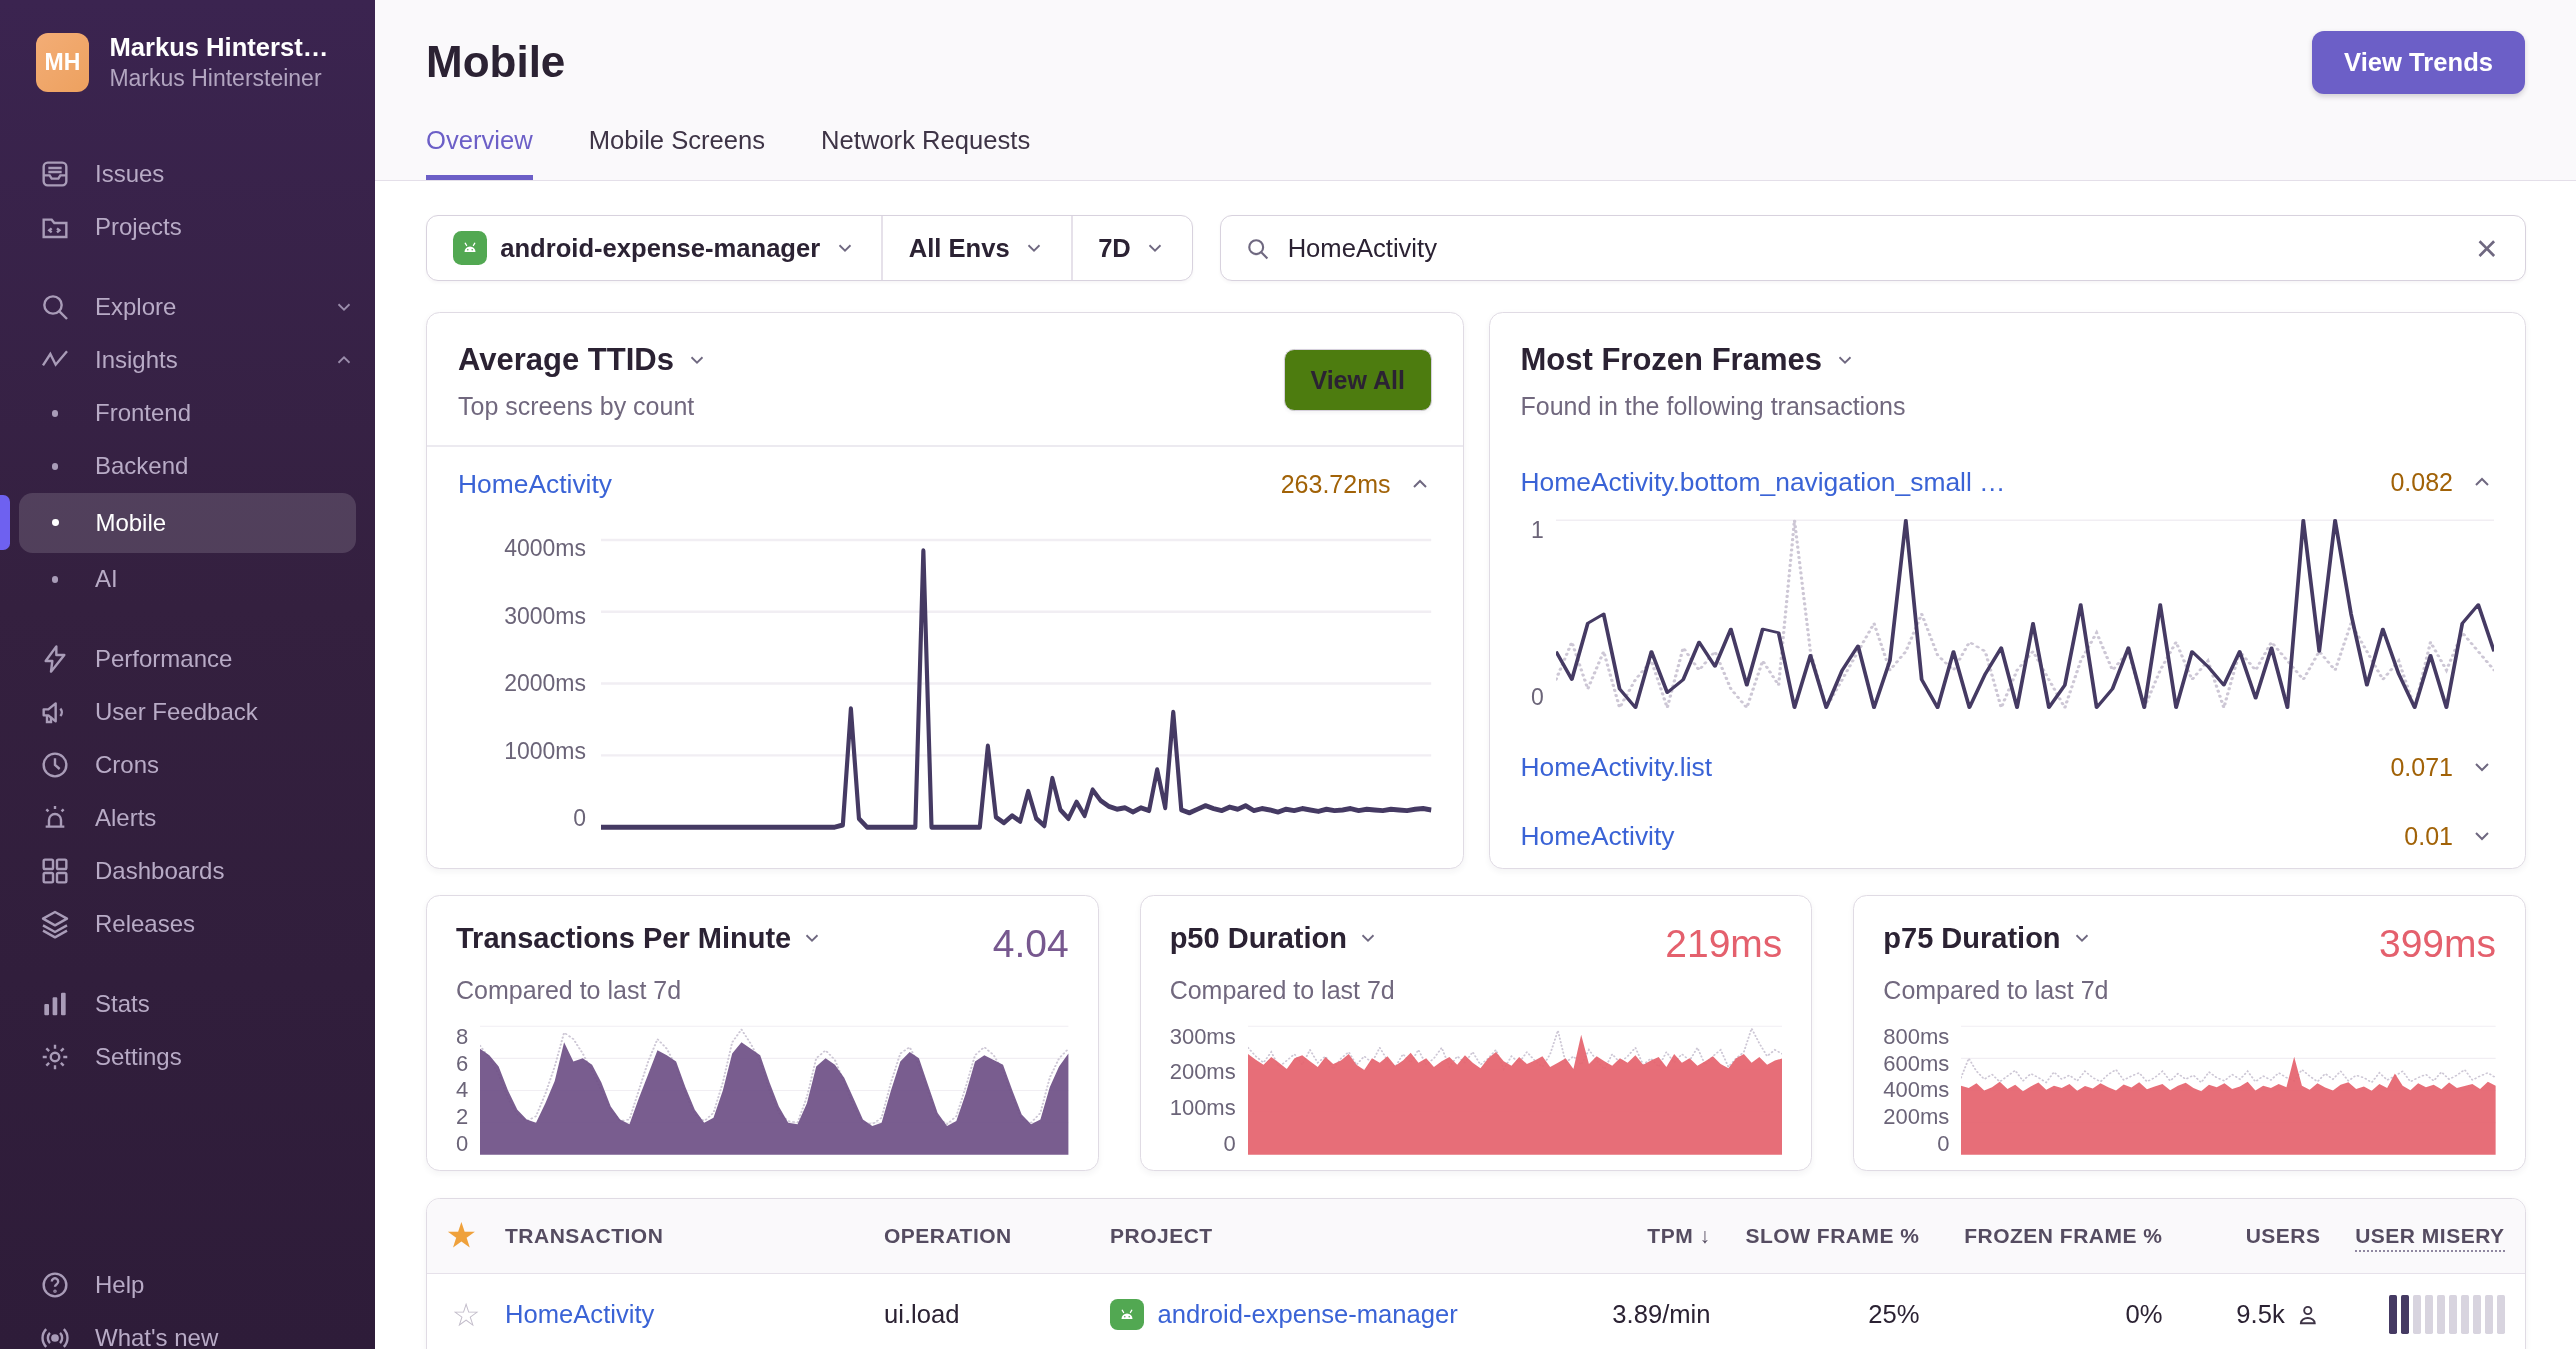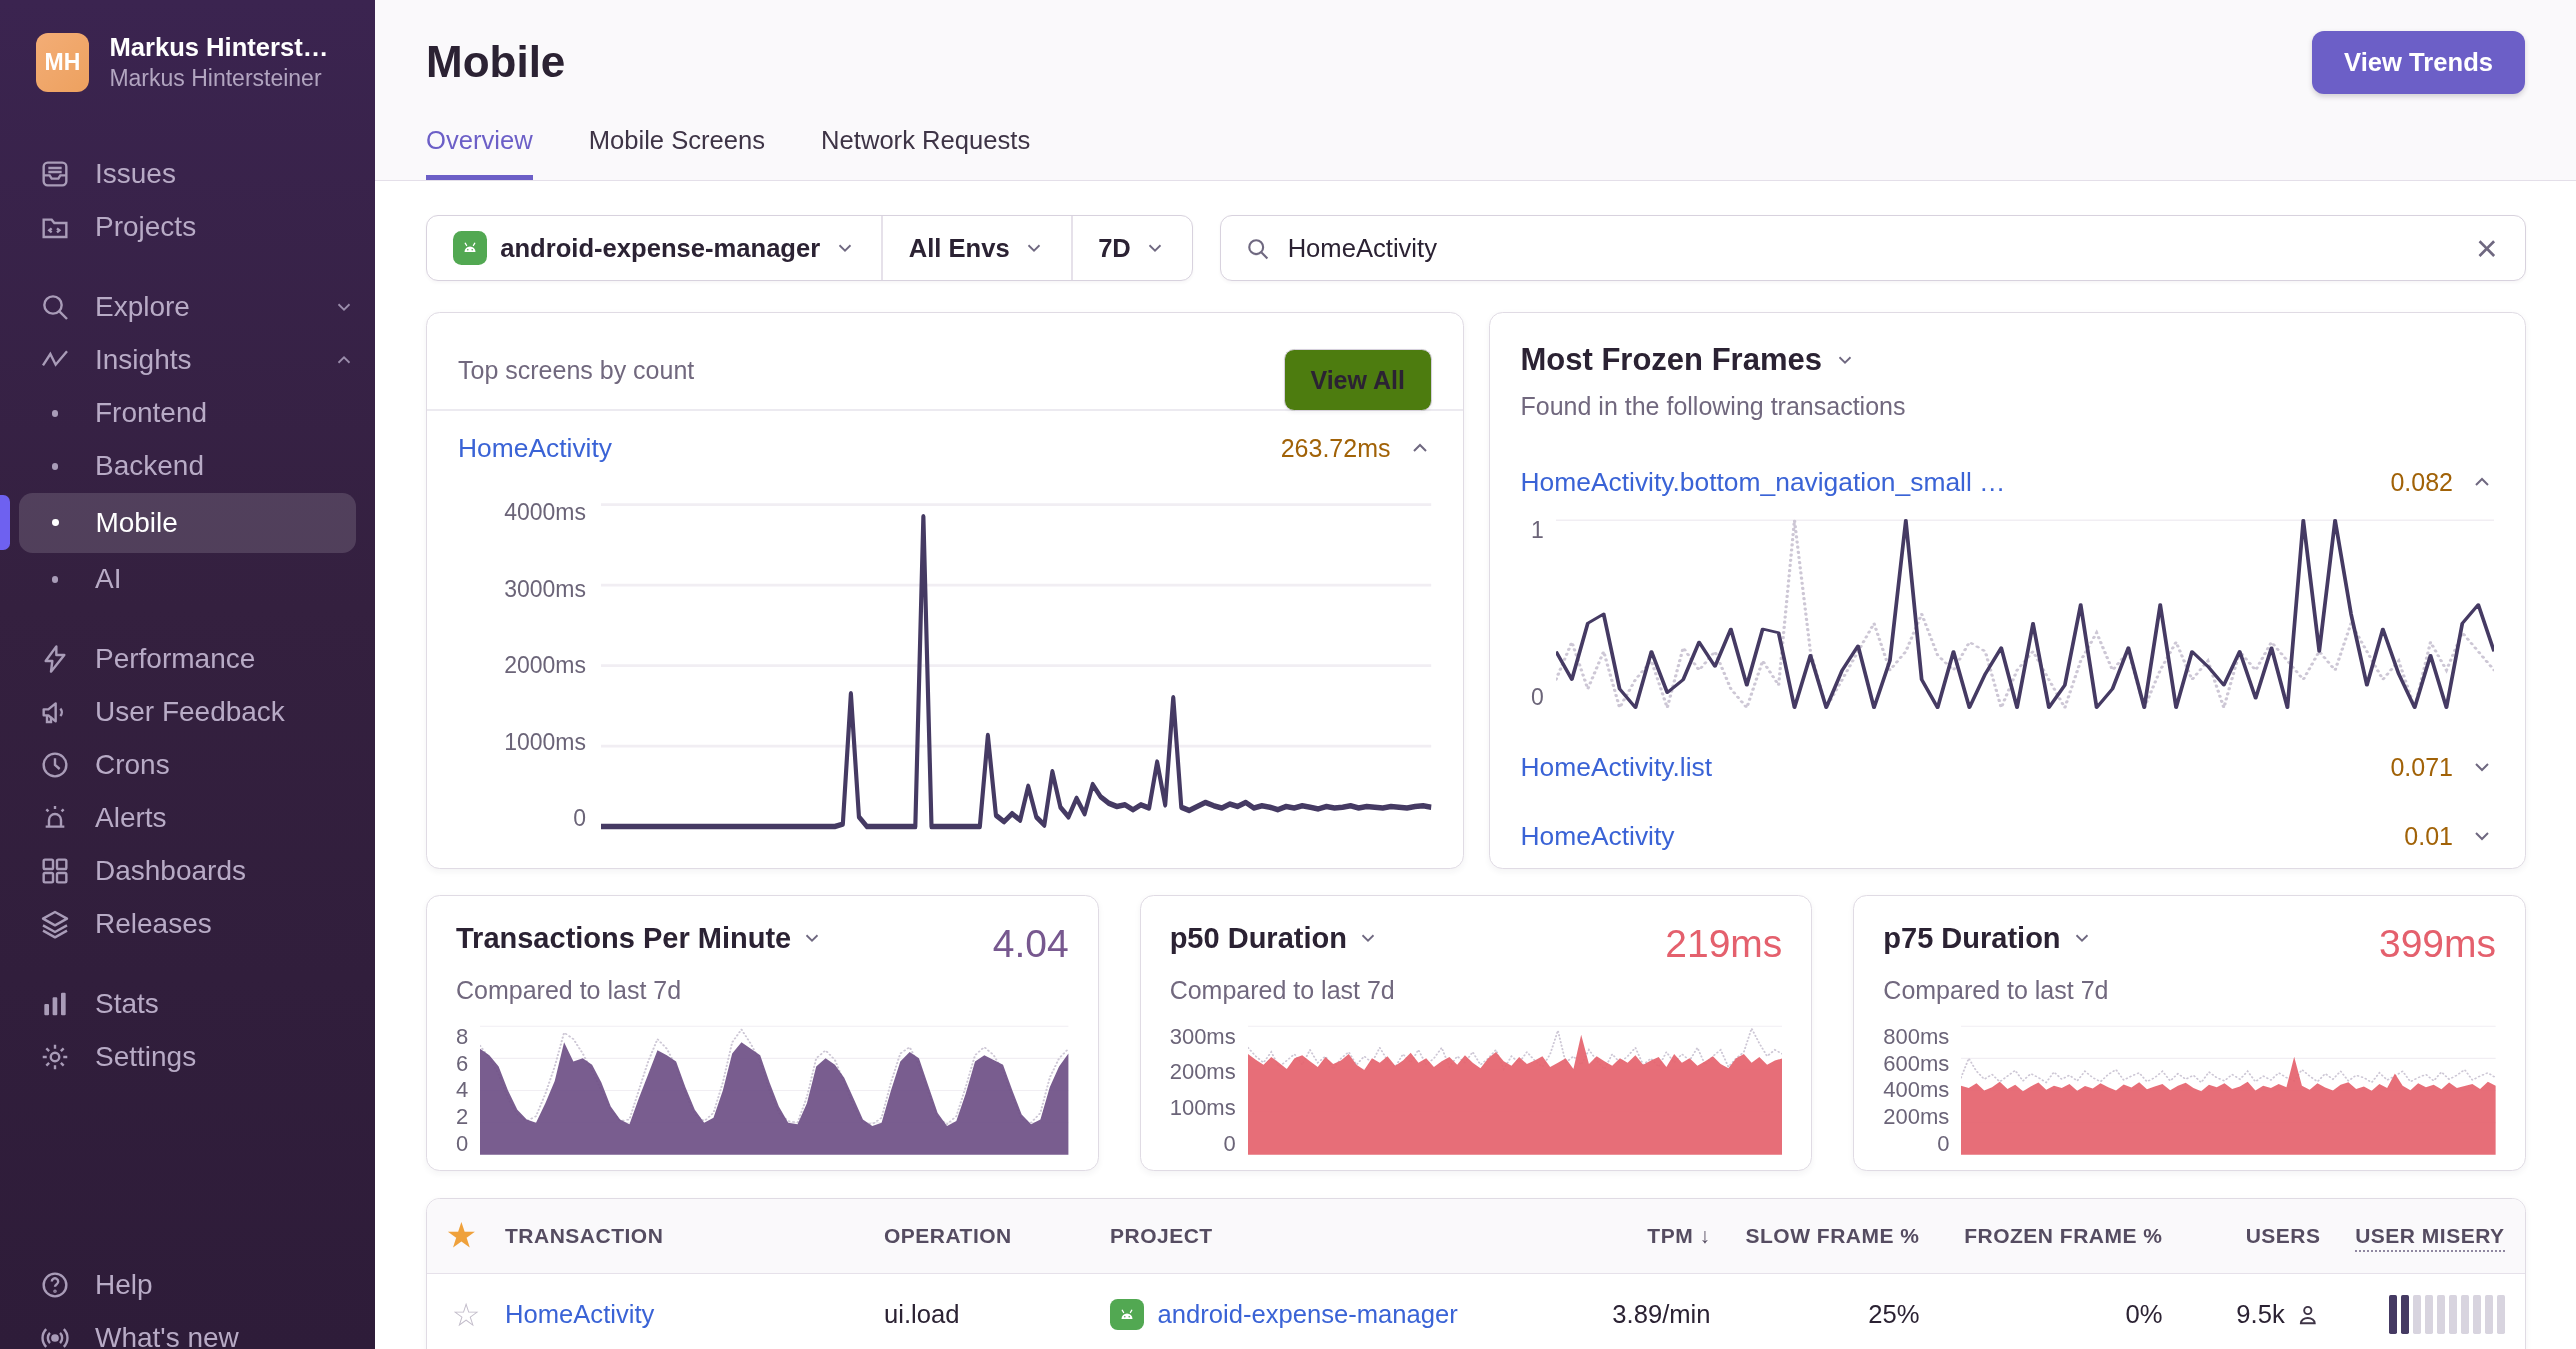--- a/index.html
+++ b/index.html
@@ -10,21 +10,21 @@
   .sidebar { width:375px; flex:0 0 375px; height:1349px;
     background:linear-gradient(180deg,#3b2450 0%,#34203f 45%,#2e1c39 100%);
     display:flex; flex-direction:column; padding-top:32px; position:relative; }
   .user-row { display:flex; align-items:center; gap:20.4px; padding:0 36px; cursor:pointer; }
   .avatar { width:53px; height:59px; border-radius:12px; background:linear-gradient(135deg,#f3ad76,#eda15f);
     display:flex; align-items:center; justify-content:center; font-size:23px; font-weight:700; color:#fff; flex:0 0 53px;}
   .user-name { font-size:25.6px; font-weight:700; color:#fff; line-height:1.25; }
   .user-org { font-size:23px; color:#b2a5c0; line-height:1.25; }
   .nav { margin-top:55px; display:flex; flex-direction:column; flex:1; position:relative; }
   .nav-item { height:53px; display:flex; align-items:center; gap:24px; padding:0 20.4px 0 39px;
-    color:#b8abc6; font-size:28px; cursor:pointer; position:relative; }
+    color:#b8abc6; font-size:24px; cursor:pointer; position:relative; }
   .nav-item .nicon { width:32px; height:32px; color:#a99cb8; flex:0 0 32px; display:flex; align-items:center; justify-content:center;}
   .nav-item .nicon svg { width:32px; height:32px; }
   .nav-gap { height:27px; }
   .chev-right { margin-left:auto; color:#9a8dab; display:flex; }
   .chev-right svg { width:22px; height:22px; }
   .dot { width:32px; display:flex; justify-content:center; flex:0 0 32px; }
   .dot i { width:6.8px; height:6.8px; border-radius:50%; background:#a99cb8; }
   .nav-item.active { margin:0 19px; padding:0 20.4px; border-radius:13.6px;
     background:rgba(255,255,255,0.14); color:#fff; height:60px; }
   .nav-item.active .dot i { background:#fff; }
@@ -375,20 +375,28 @@
           </svg>
         <input type="text" value="HomeActivity" style="">
         <span class="clear-x">×</span>
       </div>
     </div>
 
     <div class="cards-row1">
 
       <div class="card card-tall">
         <div class="card-head">
+          <div class="card-title-row">
+            <span class="card-title">Average TTIDs</span>
+            <span class="chev-ico">
+              <svg viewBox="0 0 24 24" fill="none" stroke="currentColor" stroke-width="2">
+                  <polyline points="6 9 12 15 18 9"></polyline>
+                </svg>
+            </span>
+          </div>
           <div class="card-sub">Top screens by count</div>
           <button class="btn-viewall">View All</button>
         </div>
         <div class="hdiv"></div>
         <div class="metric-row">
           <span class="metric-link">HomeActivity</span>
           <span class="metric-right">
             <span class="metric-val">263.72ms</span>
             <span class="collapse-chev">
               <svg viewBox="0 0 24 24" fill="none" stroke="currentColor" stroke-width="2">

